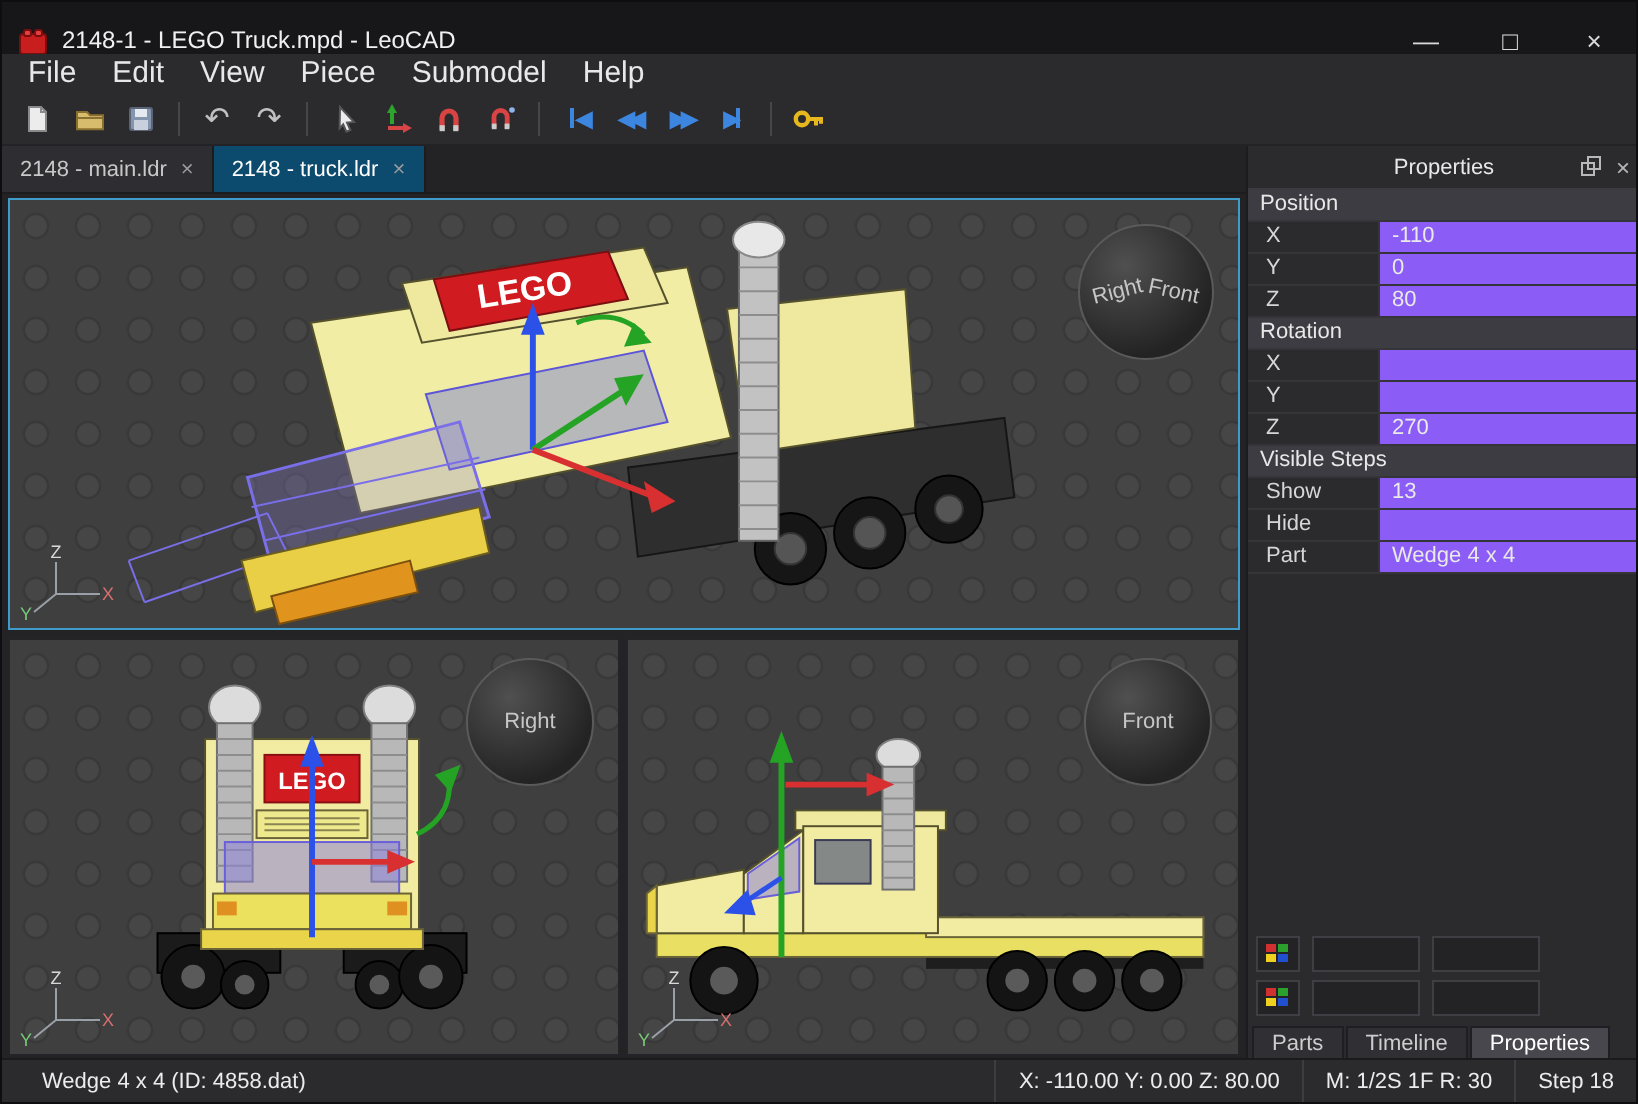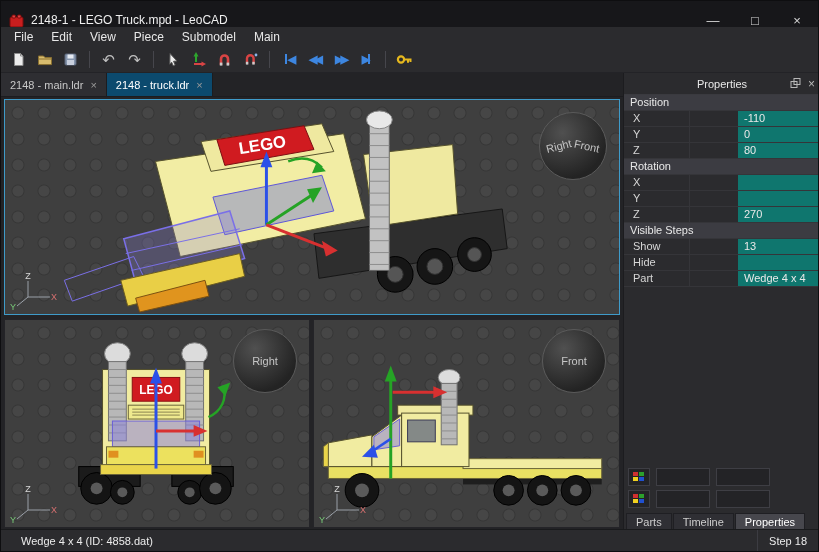--- a/index.html
+++ b/index.html
@@ -13,21 +13,21 @@
     display:flex; align-items:center; }
   .app-icon { width:15px; height:15px; margin:0 7px 0 8px; flex:0 0 auto; }
   .titlebar-text { flex:1; font-size:12px; color:#f0f0f0; white-space:nowrap; }
   .win-controls { display:flex; height:100%; }
   .win-btn { width:42px; height:100%; display:flex; align-items:center; justify-content:center;
     color:#d8d8d8; font-size:13px; }
 
   
   .menubar { position:absolute; left:0; top:26px; right:0; height:19px; background:#2b2b2e;
     display:flex; align-items:center; padding-left:4px; }
-  .menu-item { padding:1px 9px; font-size:12px; color:#e8e8e8; }
+  .menu-item { padding:1px 9px; font-size:15px; color:#e8e8e8; }
 
   
   .toolbar { position:absolute; left:0; top:45px; right:0; height:27px; background:#2b2b2e;
     border-bottom:1px solid #232327; display:flex; align-items:center; padding-left:5px; gap:1px; }
   .tbtn { width:25px; height:23px; display:flex; align-items:center; justify-content:center; border-radius:2px; }
   .tsep { width:1px; height:17px; background:#46464c; margin:0 5px; }
   .glyph { color:#c0c0c0; font-size:15px; line-height:1; }
   .nav { display:flex; align-items:center; color:#3d86e0; font-weight:bold; font-size:11px; }
   .nav .tri { letter-spacing:-3px; }
   .nav .bar { display:inline-block; width:2px; height:10px; background:#3d86e0; margin:0 1px; }
@@ -64,21 +64,21 @@
   .panel { position:absolute; left:622px; top:72px; width:197px; height:458px; background:#2b2b2e;
     border-left:1px solid #1c1c1f; display:flex; flex-direction:column; }
   .panel-header { height:21px; flex:0 0 auto; display:flex; align-items:center; justify-content:center;
     position:relative; font-size:11px; color:#e8e8e8; }
   .panel-header-icons { position:absolute; right:5px; top:0; height:100%; display:flex; align-items:center; gap:7px; }
   .panel-close { color:#b8b8b8; font-size:12px; }
   .prop-table { border-top:1px solid #3a3a3f; flex:0 0 auto; }
   .prop-row { display:flex; height:16px; line-height:15px; border-bottom:1px solid #353539; font-size:11px; }
   .prop-row.hdr { display:block; background:#3c3c42; padding-left:6px; color:#e8e8e8; }
   .plabel { width:66px; padding-left:9px; color:#d6d6d6; border-right:1px solid #353539; overflow:hidden; }
-  .pvalue { flex:1; padding-left:6px; background:#0f766e; display:flex; align-items:center; gap:5px; color:#e9e9e9;margin-left:48px; }
+  .pvalue { flex:1; padding-left:6px; background:#8b5cf6; display:flex; align-items:center; gap:5px; color:#e9e9e9; }
   .swatch { width:10px; height:10px; border:1px solid #0e0e0e; flex:0 0 auto; }
   .panel-spacer { flex:1; }
   .quickrow { display:flex; gap:6px; padding:2px 4px; flex:0 0 auto; }
   .qicon { width:22px; height:18px; background:#232326; border:1px solid #3e3e44;
     display:flex; align-items:center; justify-content:center; }
   .qbtn { width:54px; height:18px; background:#232326; border:1px solid #3e3e44; }
   .panel-tabs { display:flex; gap:1px; padding:3px 2px 0; height:21px; flex:0 0 auto; }
   .ptab { padding:2px 9px 0; font-size:11px; background:#2f2f34; border:1px solid #1f1f23;
     border-bottom:none; color:#cdcdcd; }
   .ptab.active { background:#47474d; color:#fff; }
@@ -108,21 +108,21 @@
       <span class="win-btn">×</span>
     </div>
   </div>
 
   <div class="menubar">
     <span class="menu-item">File</span>
     <span class="menu-item">Edit</span>
     <span class="menu-item">View</span>
     <span class="menu-item">Piece</span>
     <span class="menu-item">Submodel</span>
-    <span class="menu-item">Main</span>
+    <span class="menu-item">Help</span>
   </div>
 
   <div class="toolbar">
     <span class="tbtn">
       <svg width="15" height="15">
         <path d="M3.5 1.5 h6 l2.5 2.5 v9.5 h-8.5 z" fill="#ececec" stroke="#8a8a8a"></path>
         <path d="M9.5 1.5 v2.5 h2.5" fill="none" stroke="#8a8a8a"></path>
       </svg>
     </span>
     <span class="tbtn">
@@ -458,17 +458,19 @@
     <div class="panel-tabs">
       <span class="ptab">Parts</span>
       <span class="ptab">Timeline</span>
       <span class="ptab active">Properties</span>
     </div>
   </div>
 
   <div class="statusbar">
     <span class="status-left">Wedge 4 x 4 (ID: 4858.dat)</span>
     <span class="status-right">
+      <span class="status-seg">X: -110.00 Y: 0.00 Z: 80.00</span>
+      <span class="status-seg">M: 1/2S 1F R: 30</span>
       <span class="status-seg">Step 18</span>
     </span>
   </div>
 
 </div>
 
 </body></html>

